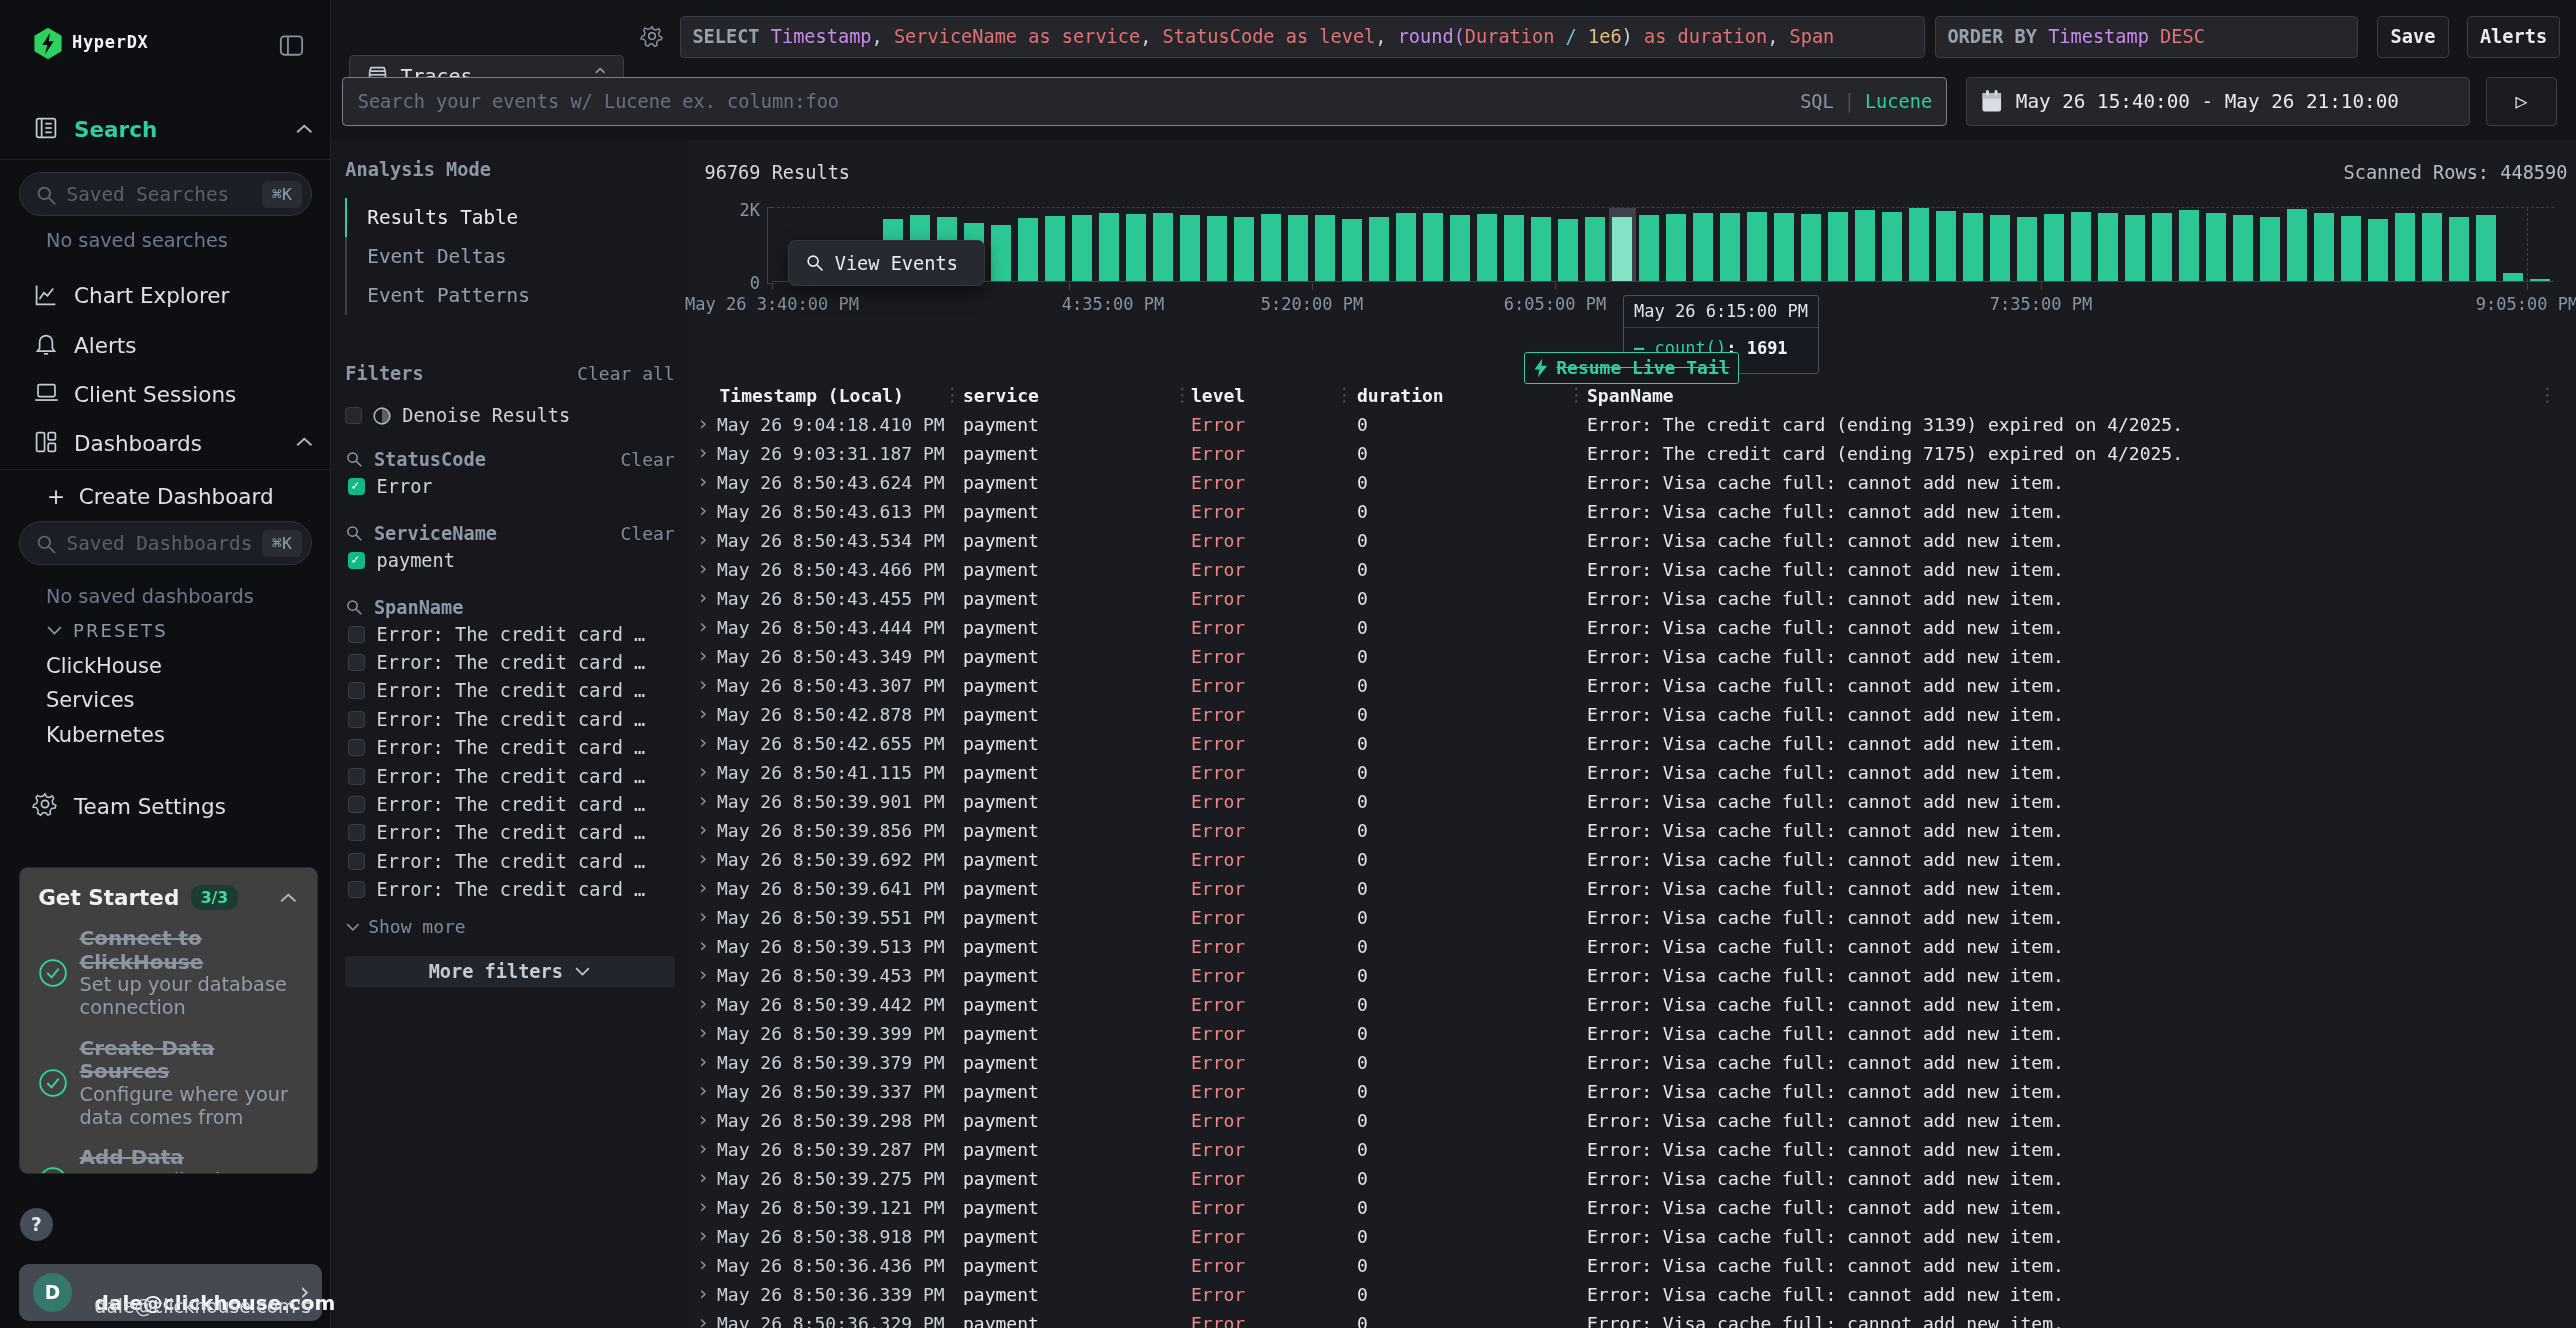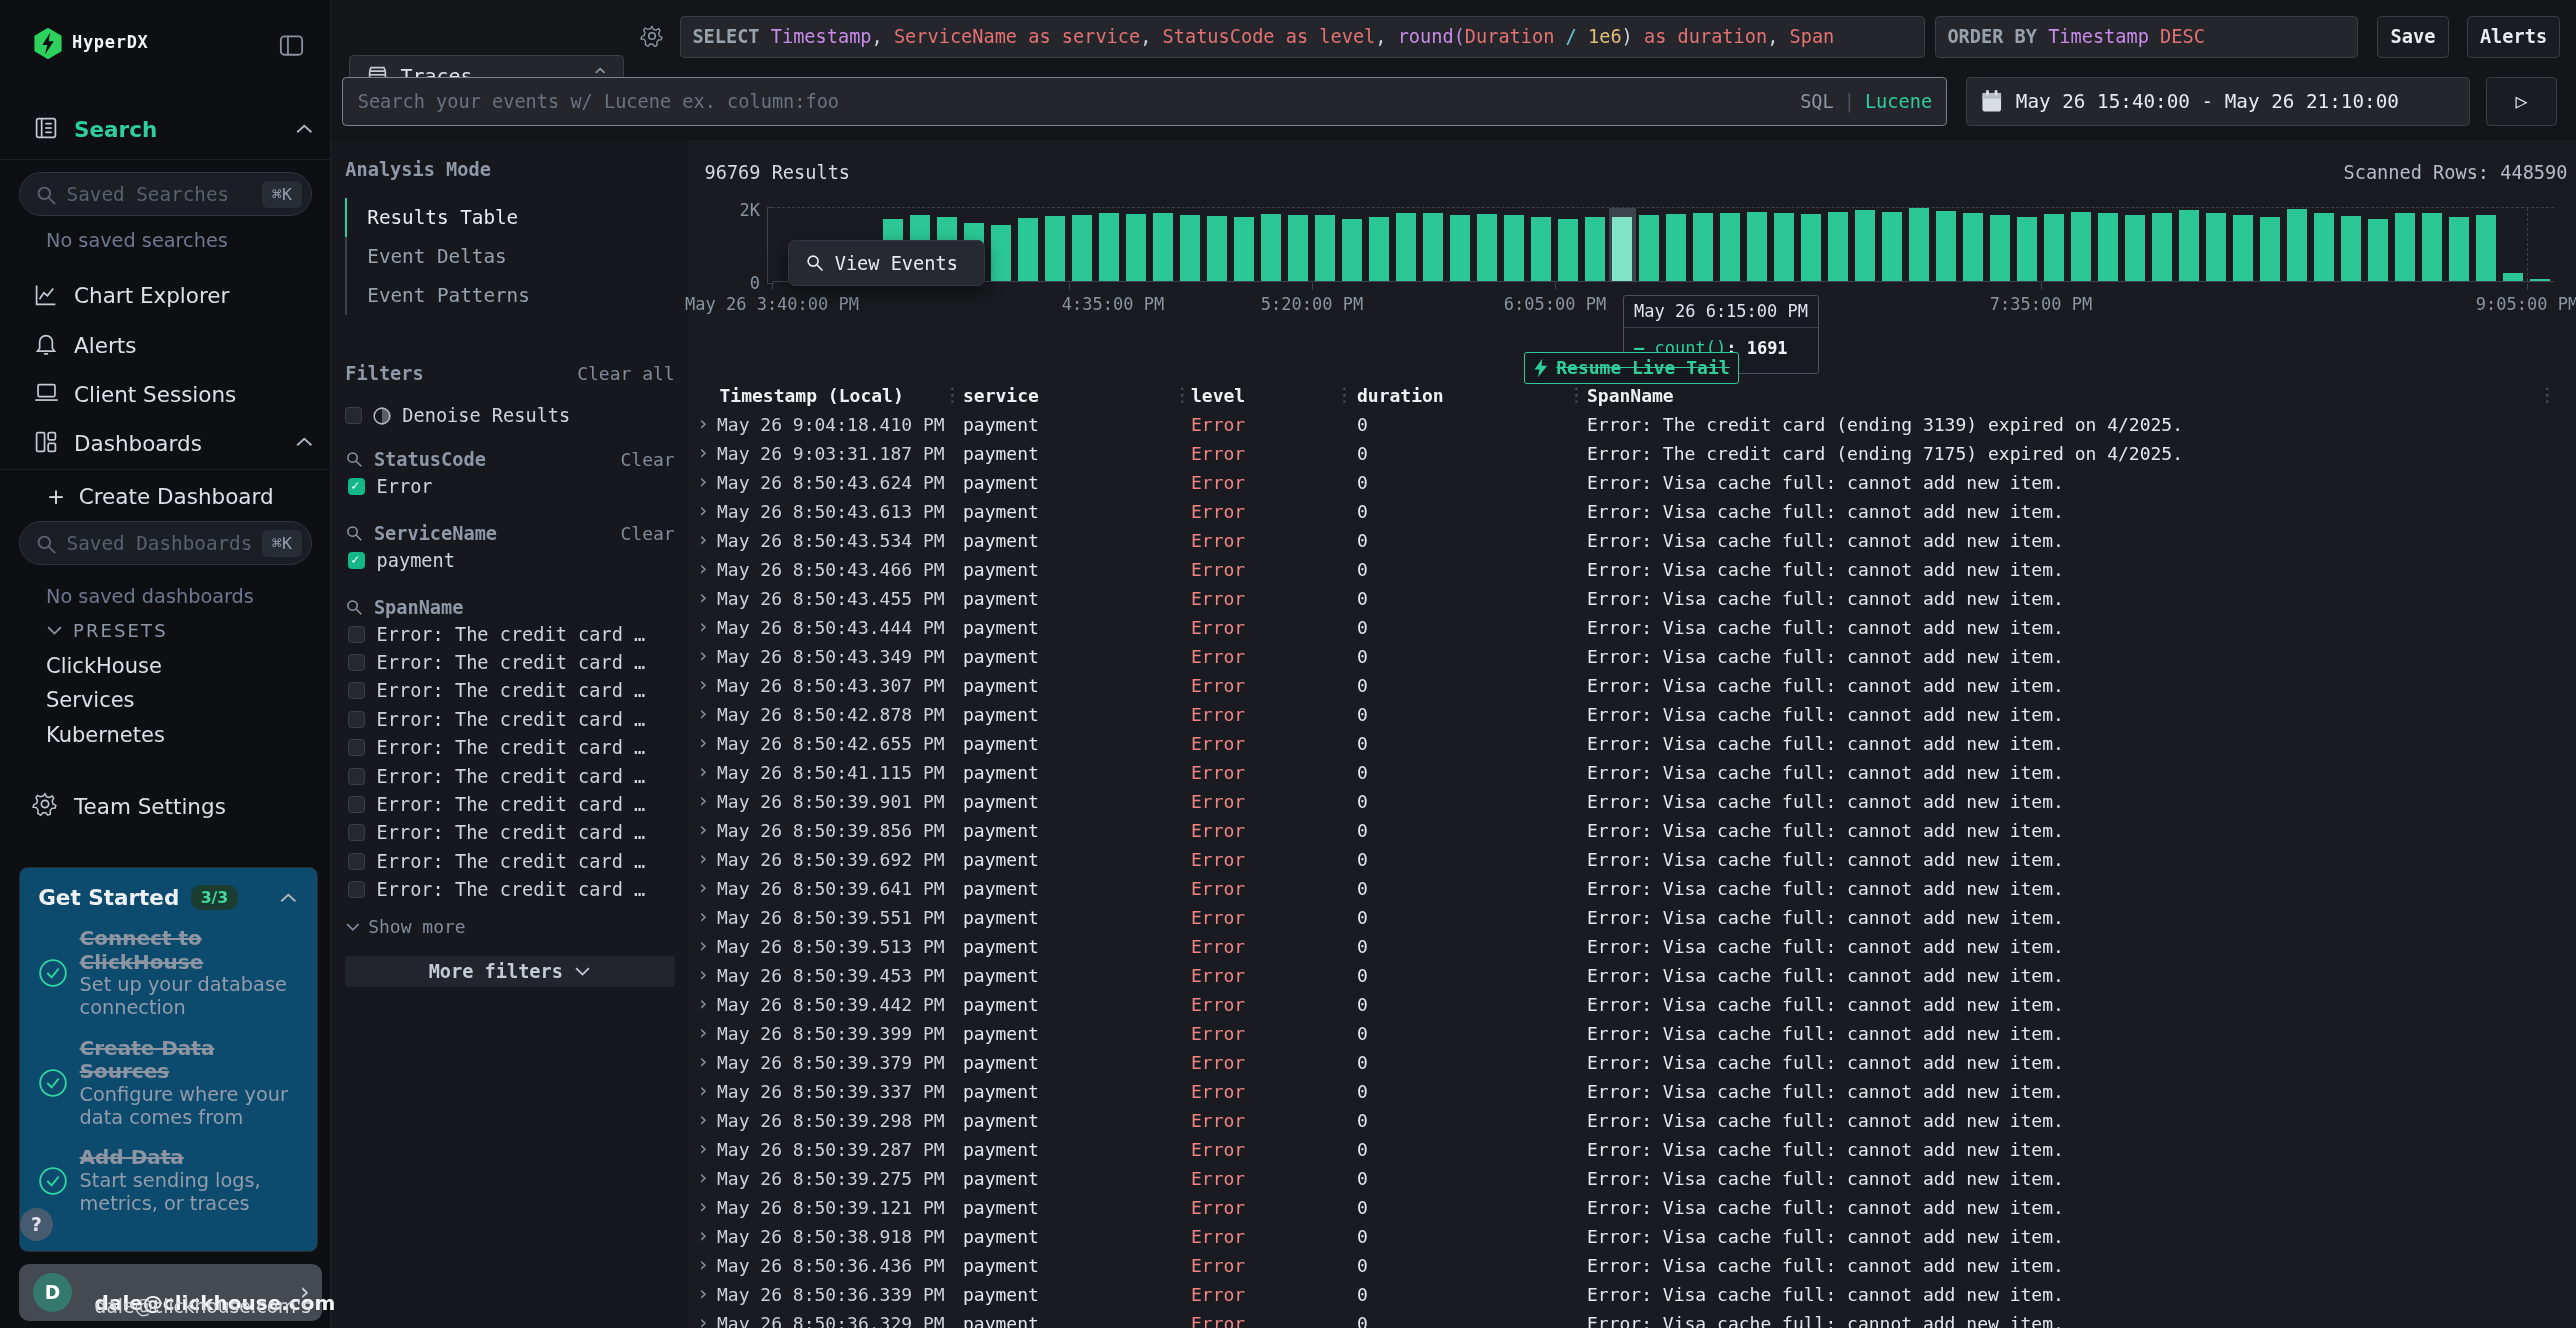--- a/index.html
+++ b/index.html
@@ -18,21 +18,21 @@
   #sidebar{position:absolute;left:0;top:0;width:331px;height:1328px;background:var(--bg-side);border-right:0.7px solid #1f2329;z-index:5;}
   .logo-title{position:absolute;left:72px;top:31.5px;font-size:17px;font-weight:bold;color:#f2f4f7;letter-spacing:0.7px;}
   .nav-label{font-family:"DejaVu Sans",sans-serif;font-size:21.5px;color:#dde1e7;}
   .nav-label.green{color:var(--accent);font-weight:bold;}
   .side-hr{position:absolute;left:0;right:0;height:0.7px;background:#1e2228;}
   .pill{position:absolute;left:18.6px;width:293px;height:44px;border-radius:22px;background:#1b1e24;border:1.4px solid #2f333b;}
   .pill .ph{position:absolute;left:47px;top:10px;font-size:19.3px;color:#596070;}
   .kbd{position:absolute;right:8.6px;top:7.9px;width:40px;height:27px;background:#282c34;border-radius:5.7px;color:#959eae;font-size:16.5px;text-align:center;line-height:27px;}
   .muted-note{font-family:"DejaVu Sans",sans-serif;font-size:19.3px;color:#6f7890;}
   .preset-item{font-family:"DejaVu Sans",sans-serif;font-size:21px;color:#dde1e7;}
-  #get-started{position:absolute;left:18.6px;top:867px;width:299px;height:385px;background:#0c4a6e;border:1.4px solid #282c33;border-radius:8.6px;padding:17px 18.6px;overflow:hidden;}
+  #get-started{position:absolute;left:18.6px;top:867px;width:299px;height:307px;background:#404040;border:1.4px solid #282c33;border-radius:8.6px;padding:17px 18.6px;overflow:hidden;}
   .gs-title-row{display:flex;align-items:center;}
   .gs-title{font-family:"DejaVu Sans",sans-serif;font-weight:bold;font-size:21.5px;color:#eef1f4;}
   .gs-badge{margin-left:11.4px;background:#1b3d31;color:#41d99e;font-size:15.7px;font-weight:bold;border-radius:10px;padding:2.9px 10px;font-family:"DejaVu Sans",sans-serif;}
   .gs-item{display:flex;align-items:center;margin-top:17px;}
   .gs-text{margin-left:11.4px;width:236px;font-family:"DejaVu Sans",sans-serif;line-height:1.18;}
   .gs-item-title{font-size:20px;font-weight:bold;color:#8d95a2;text-decoration:line-through;}
   .gs-item-desc{font-size:19.3px;color:#939cab;}
   #help-fab{position:absolute;left:20px;top:1208px;width:33px;height:33px;border-radius:50%;background:rgba(91,97,113,0.75);color:#dfe3e8;font-size:18.6px;font-weight:bold;text-align:center;line-height:33px;font-family:"DejaVu Sans",sans-serif;z-index:3;}
   #user-chip{position:absolute;left:18.6px;top:1264px;width:303px;height:57px;border-radius:10px;background:rgba(125,132,145,0.5);z-index:4;}
   .avatar{position:absolute;left:14.3px;top:9.3px;width:39px;height:39px;border-radius:50%;background:#35786d;color:#fff;font-weight:bold;font-size:18.6px;text-align:center;line-height:39px;font-family:"DejaVu Sans",sans-serif;}

